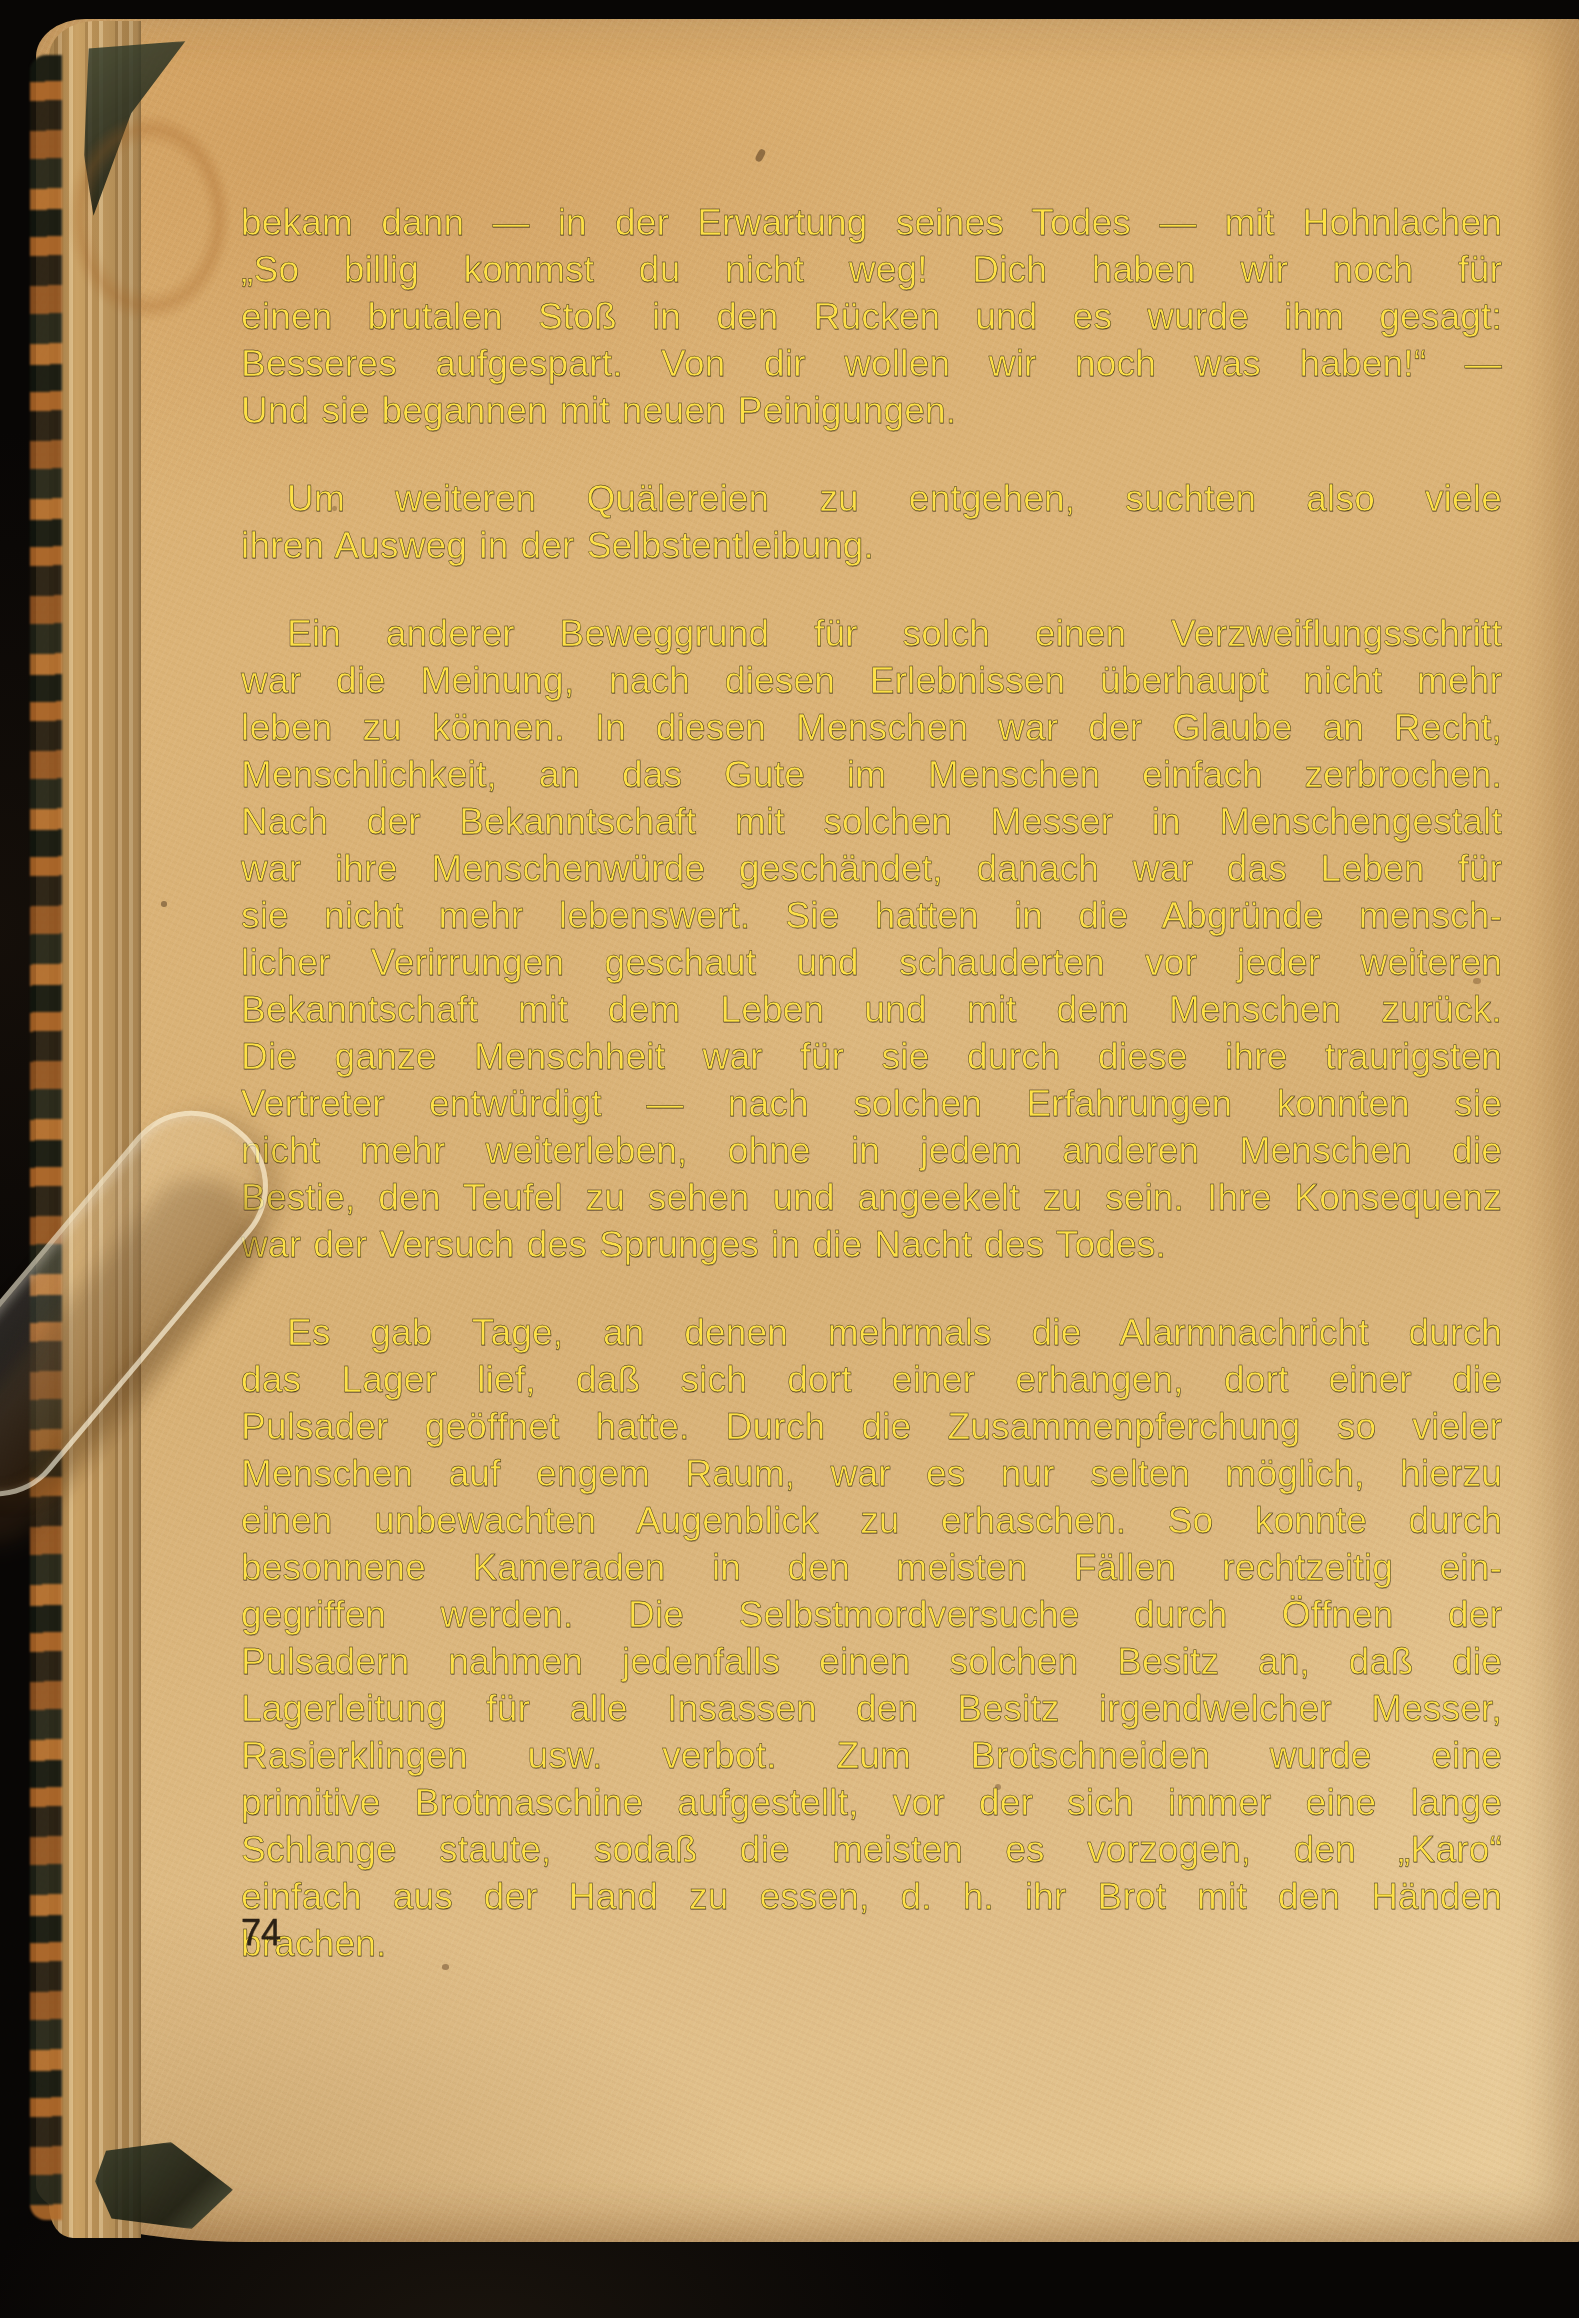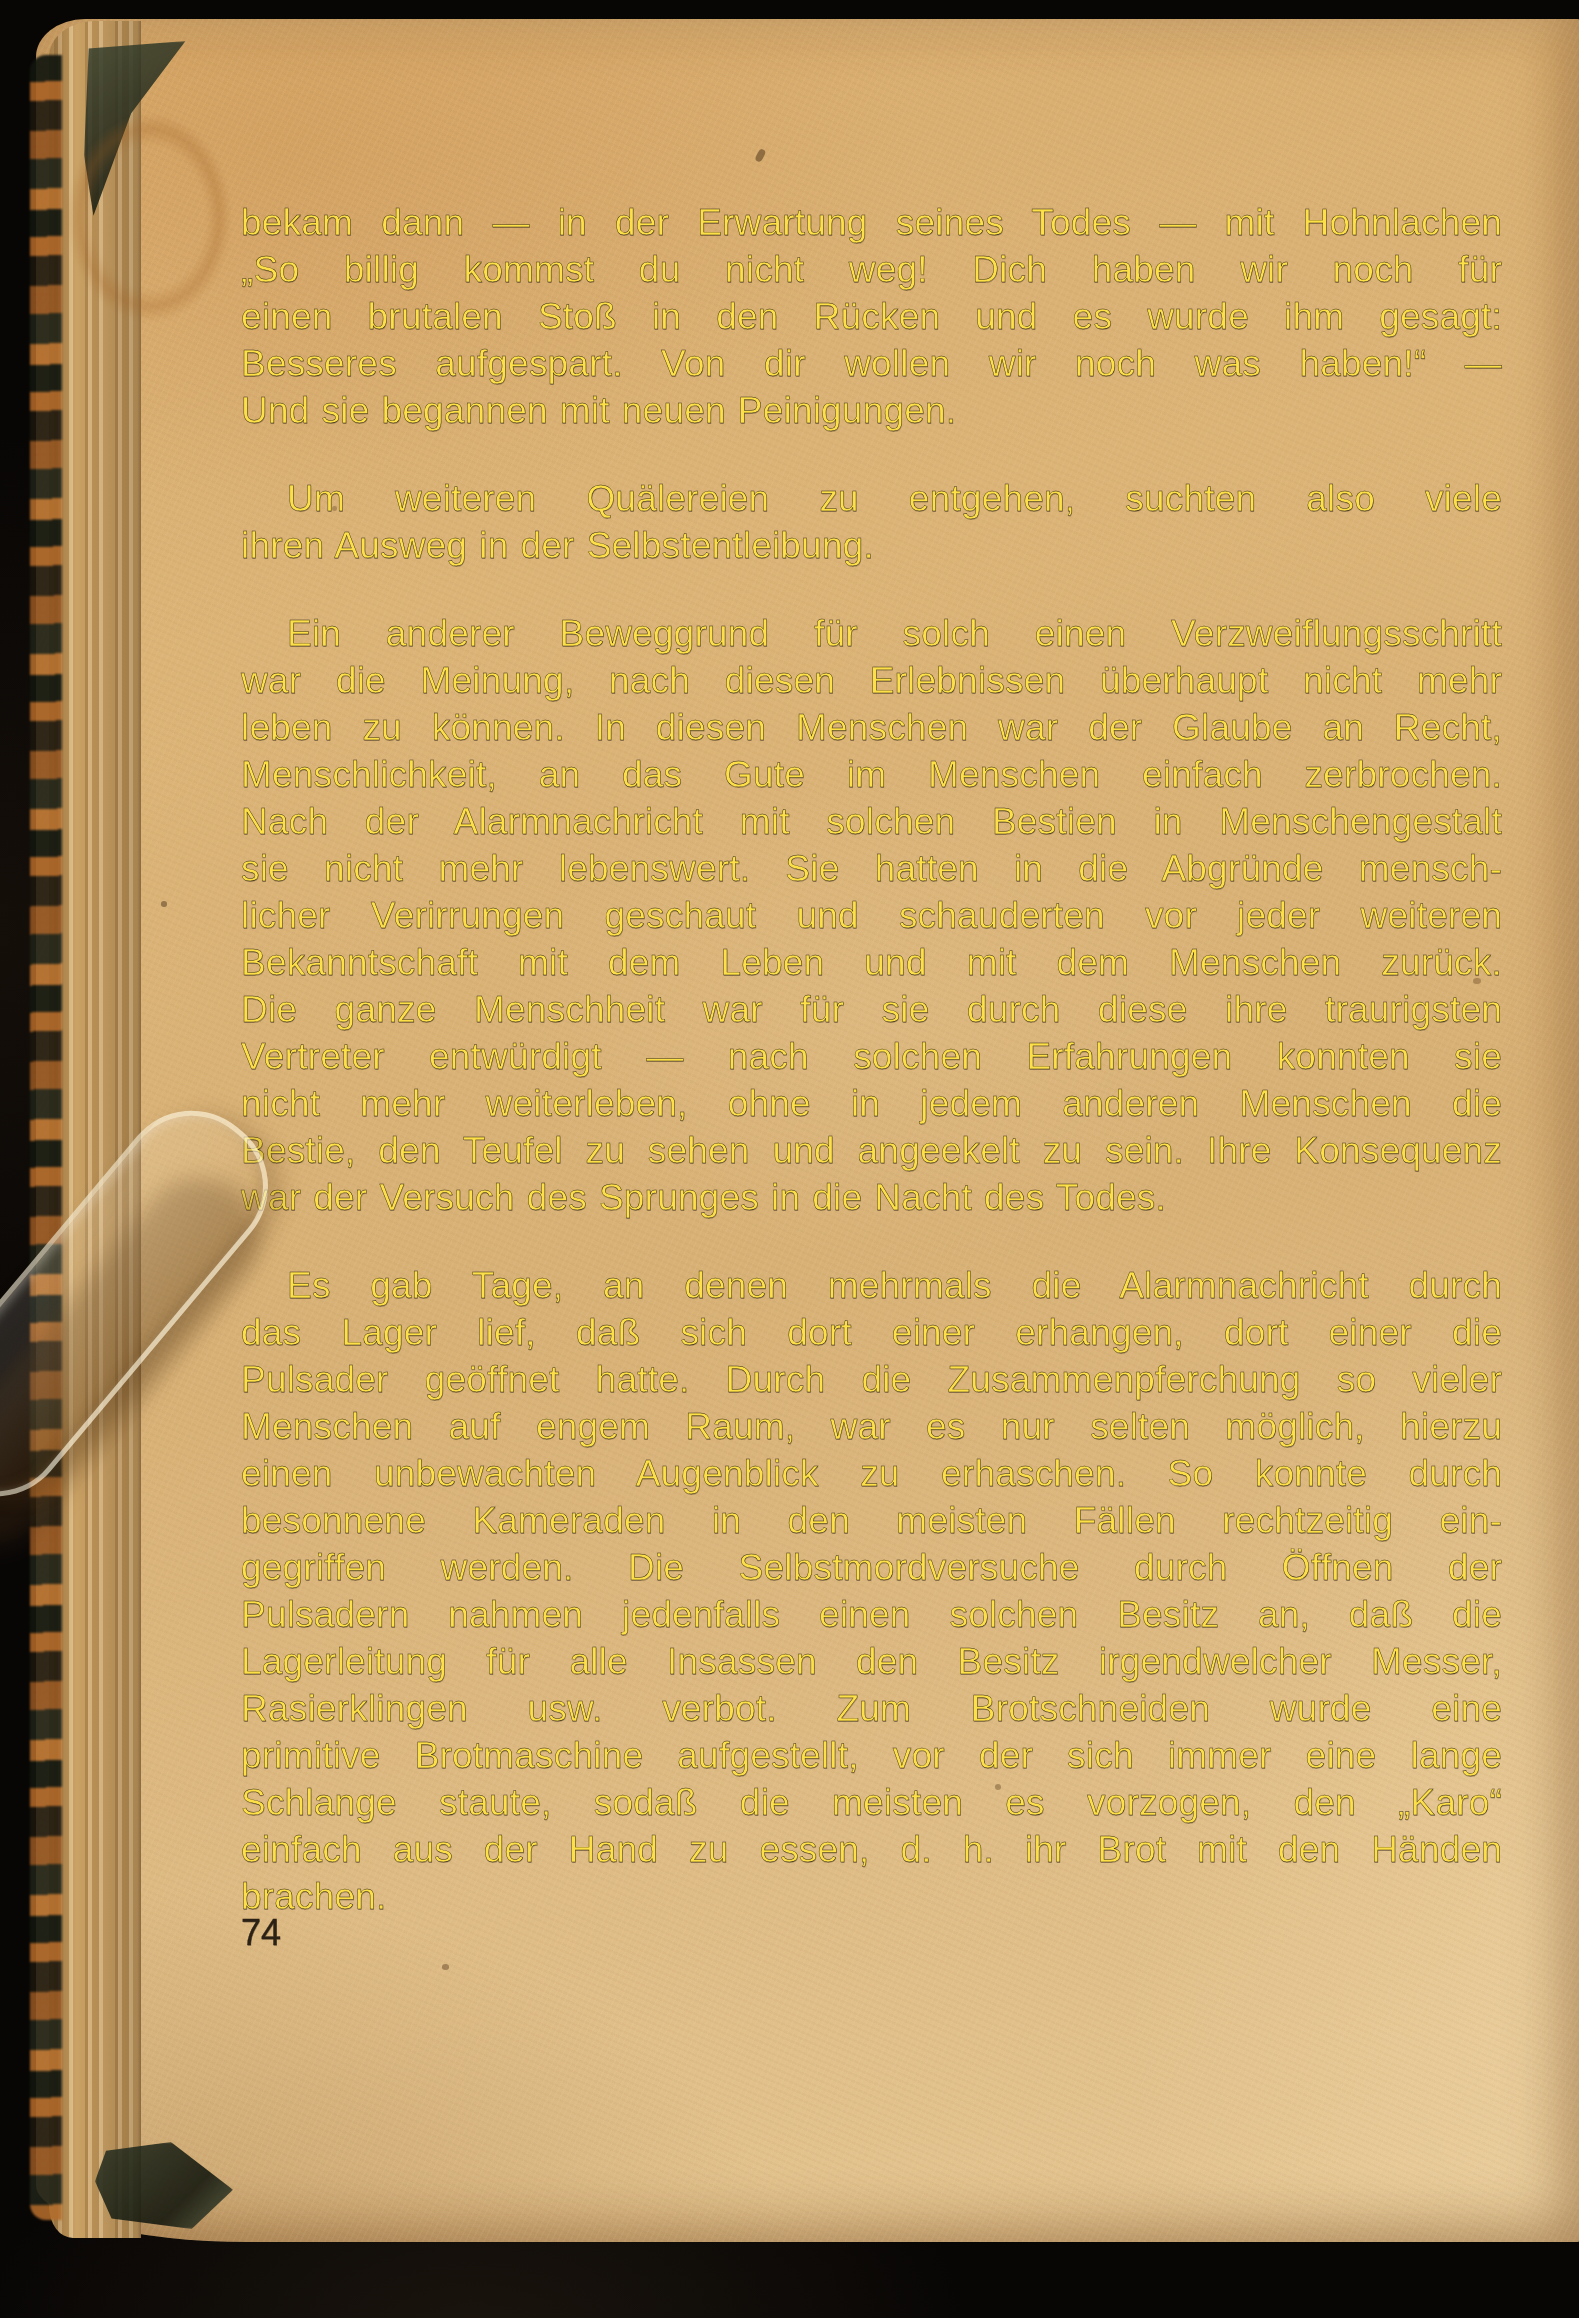--- a/index.html
+++ b/index.html
@@ -153,21 +153,22 @@
   <div class="para indent">
     <div class="line">Um weiteren Quälereien zu entgehen, suchten also viele</div>
     <div class="line last">ihren Ausweg in der Selbstentleibung.</div>
   </div>
 
   <div class="para indent">
     <div class="line">Ein anderer Beweggrund für solch einen Verzweiflungsschritt</div>
     <div class="line">war die Meinung, nach diesen Erlebnissen überhaupt nicht mehr</div>
     <div class="line">leben zu können. In diesen Menschen war der Glaube an Recht,</div>
     <div class="line">Menschlichkeit, an das Gute im Menschen einfach zerbrochen.</div>
-    <div class="line">Nach der Alarmnachricht mit solchen Bestien in Menschengestalt</div>
+    <div class="line">Nach der Bekanntschaft mit solchen Messer in Menschengestalt</div>
+    <div class="line">war ihre Menschenwürde geschändet, danach war das Leben für</div>
     <div class="line">sie nicht mehr lebenswert. Sie hatten in die Abgründe mensch-</div>
     <div class="line">licher Verirrungen geschaut und schauderten vor jeder weiteren</div>
     <div class="line">Bekanntschaft mit dem Leben und mit dem Menschen zurück.</div>
     <div class="line">Die ganze Menschheit war für sie durch diese ihre traurigsten</div>
     <div class="line">Vertreter entwürdigt — nach solchen Erfahrungen konnten sie</div>
     <div class="line">nicht mehr weiterleben, ohne in jedem anderen Menschen die</div>
     <div class="line">Bestie, den Teufel zu sehen und angeekelt zu sein. Ihre Konsequenz</div>
     <div class="line last">war der Versuch des Sprunges in die Nacht des Todes.</div>
   </div>
 

